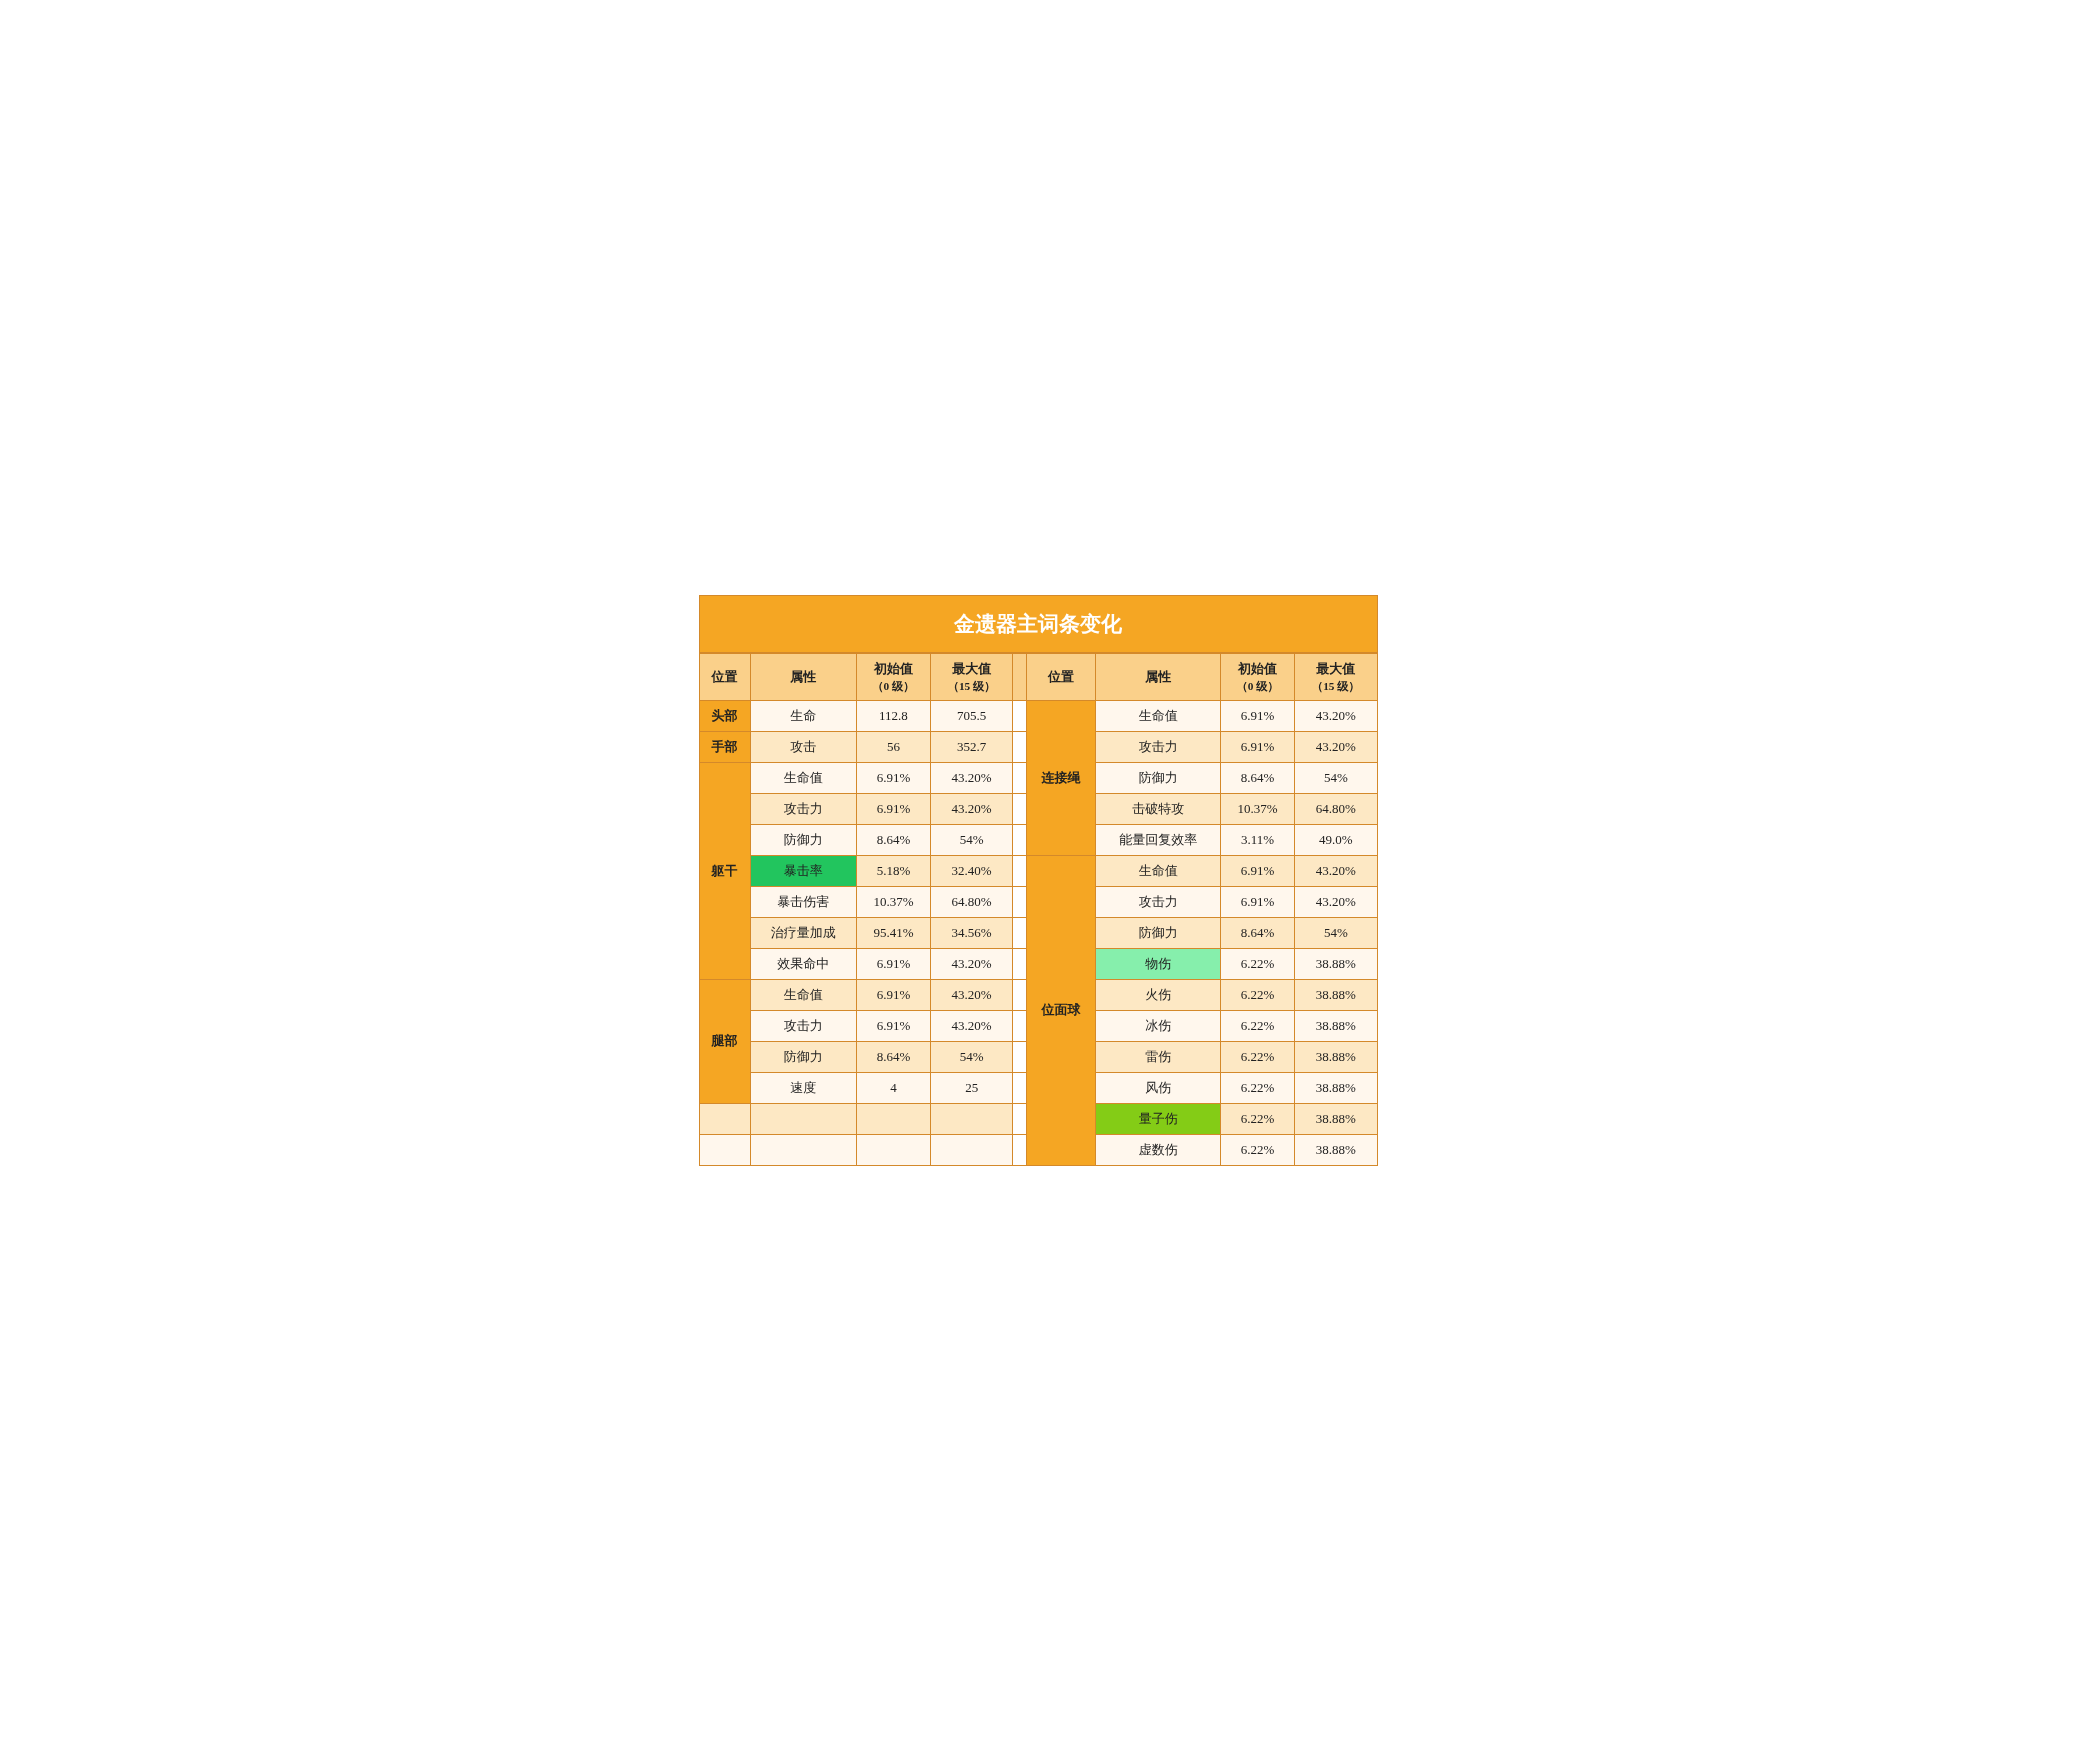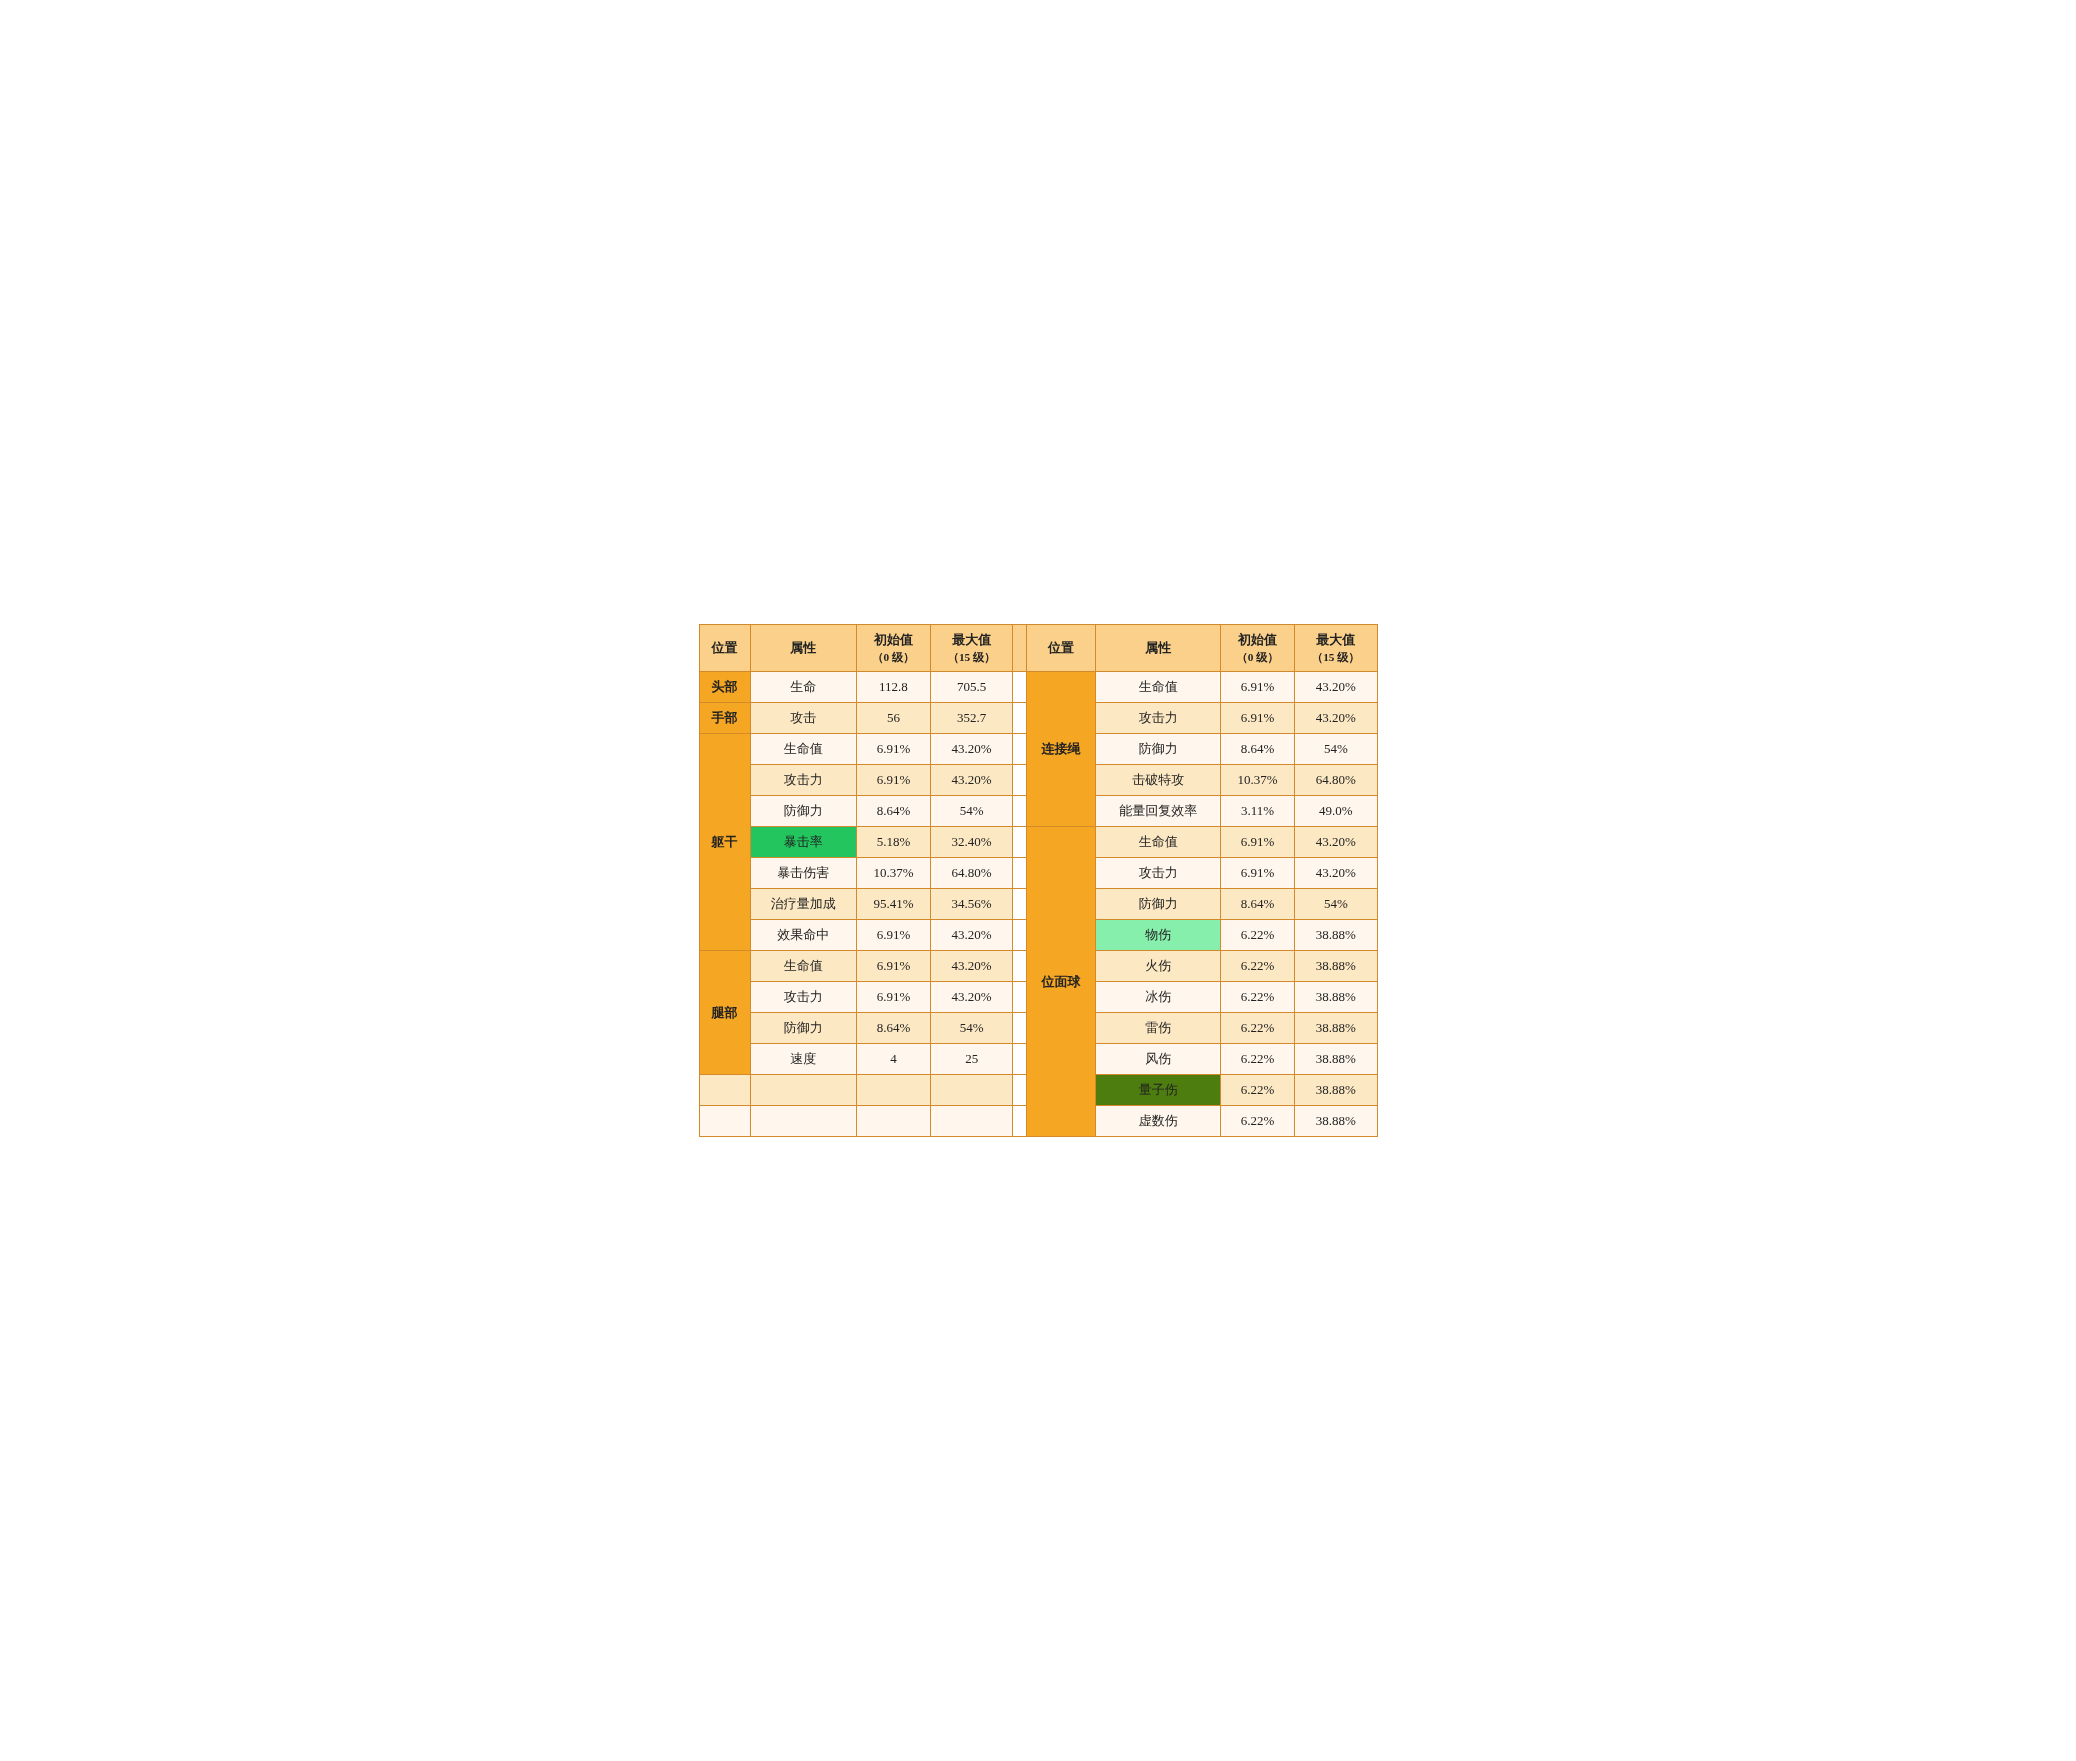--- a/index.html
+++ b/index.html
@@ -66,20 +66,21 @@
       color: #fff;
       font-weight: bold;
       font-size: 15px;
       writing-mode: horizontal-tb;
     }
   </style>
 </head>
 <body>
 
 <div class="page-wrapper">
+  <div class="title-bar">金遗器主词条变化</div>
   <table class="main-table">
     <thead>
       <tr class="header-row">
         <th>位置</th>
         <th>属性</th>
         <th>
           <span>初始值</span><br>
           <span class="sub">（0 级）</span>
         </th>
         <th>
@@ -222,21 +223,21 @@
           <td style="background: rgb(255, 247, 237);">风伤</td>
           <td style="background: rgb(255, 247, 237);">6.22%</td>
           <td style="background: rgb(255, 247, 237);">38.88%</td>
         </tr>
         <tr>
           <td class="white-bg" style="background: rgb(253, 232, 196);"></td>
           <td style="background: rgb(253, 232, 196);"></td>
           <td style="background: rgb(253, 232, 196);"></td>
           <td style="background: rgb(253, 232, 196);"></td>
           <td class="divider-col"></td>
-          <td style="background: #4d7c0f; text-align: center;">量子伤</td>
+          <td style="background: #84cc16; text-align: center;">量子伤</td>
           <td style="background: rgb(253, 232, 196);">6.22%</td>
           <td style="background: rgb(253, 232, 196);">38.88%</td>
         </tr>
         <tr>
           <td class="white-bg" style="background: rgb(255, 247, 237);"></td>
           <td style="background: rgb(255, 247, 237);"></td>
           <td style="background: rgb(255, 247, 237);"></td>
           <td style="background: rgb(255, 247, 237);"></td>
           <td class="divider-col"></td>
           <td style="background: rgb(255, 247, 237);">虚数伤</td>

